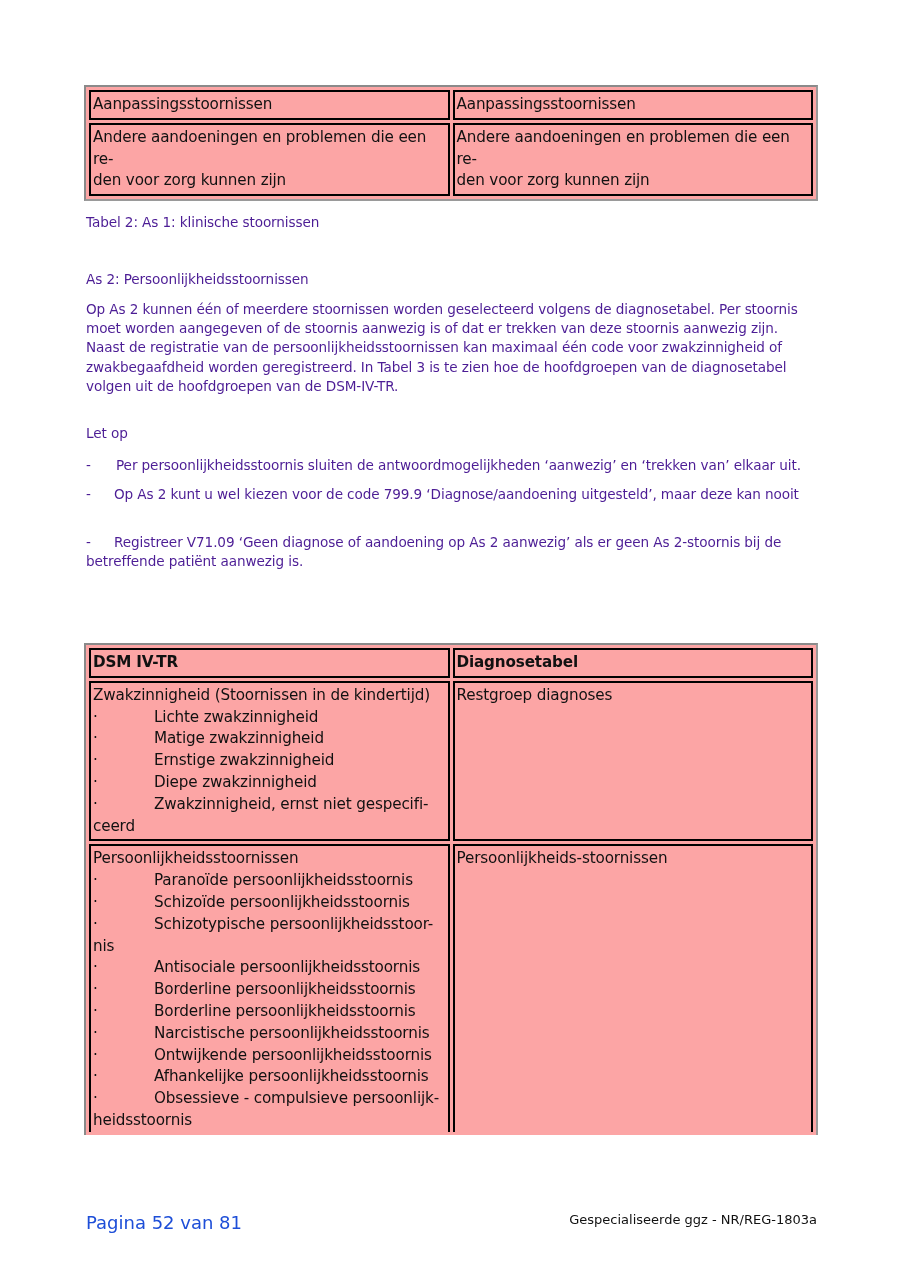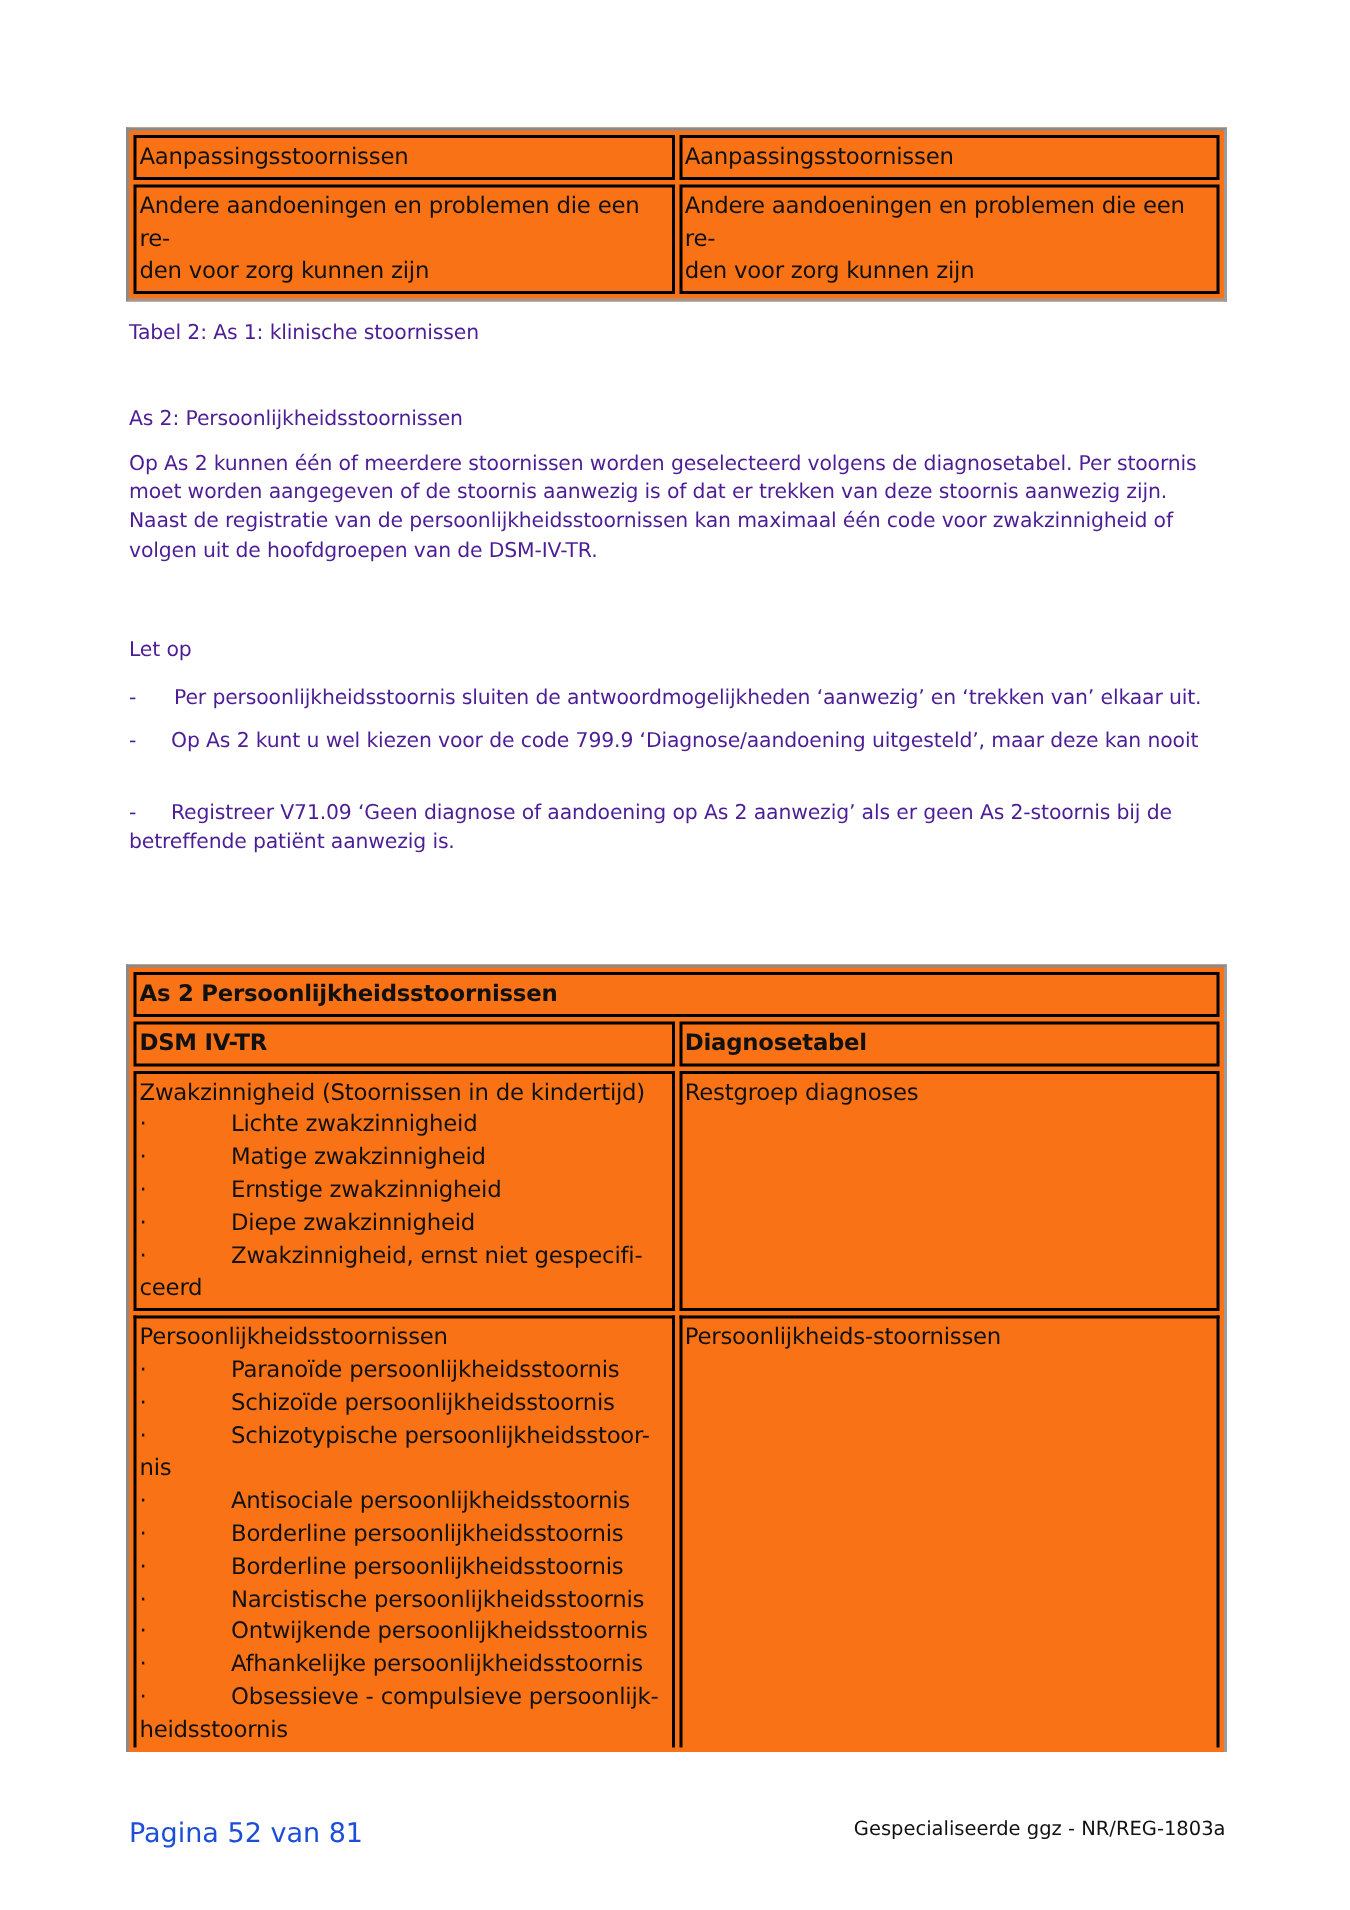--- a/index.html
+++ b/index.html
@@ -21,21 +21,21 @@
       width: 900px; height: 1273px;
     }
     
     table.grid {
       position: absolute;
       border-collapse: separate;
       border-spacing: 3px;
       border: 2px solid #8a8a8a;
       border-right-color: #9a9a9a;
       border-bottom-color: #9a9a9a;
-      background: #f97316;
+      background: #fca5a5;
       table-layout: fixed;
     }
     table.grid td {
       border: 2px solid #000000;
       vertical-align: top;
       padding: 2px 2px 2px 2px;
       font-size: 15.2px;
       line-height: 21.8px;
       letter-spacing: -0.15px;
       color: #111111;
@@ -125,43 +125,41 @@
     </table>
 
   <div class="text" id="caption">Tabel 2: As 1: klinische stoornissen</div>
 
   <div class="text" id="as2-heading">As 2: Persoonlijkheidsstoornissen</div>
 
   <div class="text" id="as2-paragraph">
     <span class="bl">Op As 2 kunnen één of meerdere stoornissen worden geselecteerd volgens de diagnosetabel. Per stoornis</span>
     <span class="bl">moet worden aangegeven of de stoornis aanwezig is of dat er trekken van deze stoornis aanwezig zijn.</span>
     <span class="bl">Naast de registratie van de persoonlijkheidsstoornissen kan maximaal één code voor zwakzinnigheid of</span>
+    <span class="bl">zwakbegaafdheid worden geregistreerd. In Tabel 3 is te zien hoe de hoofdgroepen van de diagnosetabel</span>
     <span class="bl">volgen uit de hoofdgroepen van de DSM-IV-TR.</span>
   </div>
 
   <div class="text" id="letop">Let op</div>
 
   <div class="text" id="note1">
     <span class="dash wide">-</span><span>Per persoonlijkheidsstoornis sluiten de antwoordmogelijkheden ‘aanwezig’ en ‘trekken van’ elkaar uit.</span>
   </div>
 
   <div class="text" id="note2">
     <span class="bl"><span class="dash">-</span><span>Op As 2 kunt u wel kiezen voor de code 799.9 ‘Diagnose/aandoening uitgesteld’, maar deze kan nooit</span></span>
   </div>
 
   <div class="text" id="note3">
     <span class="bl"><span class="dash">-</span><span>Registreer V71.09 ‘Geen diagnose of aandoening op As 2 aanwezig’ als er geen As 2-stoornis bij de</span></span>
     <span class="bl">betreffende patiënt aanwezig is.</span>
   </div>
 
   <table class="grid" id="table2">
     <tbody>
-        <tr>
-      <td class="hdr" colspan="2">As 2 Persoonlijkheidsstoornissen</td>
-    </tr>
     <tr>
       <td class="hdr" style="width:50%">DSM IV-TR</td>
       <td class="hdr" style="width:50%">Diagnosetabel</td>
     </tr>
 
     <tr>
       <td>
         <span class="bl">Zwakzinnigheid (Stoornissen in de kindertijd)</span>
         <span class="bullet-line"><span class="bullet">·</span><span>Lichte zwakzinnigheid</span></span>
         <span class="bullet-line"><span class="bullet">·</span><span>Matige zwakzinnigheid</span></span>

